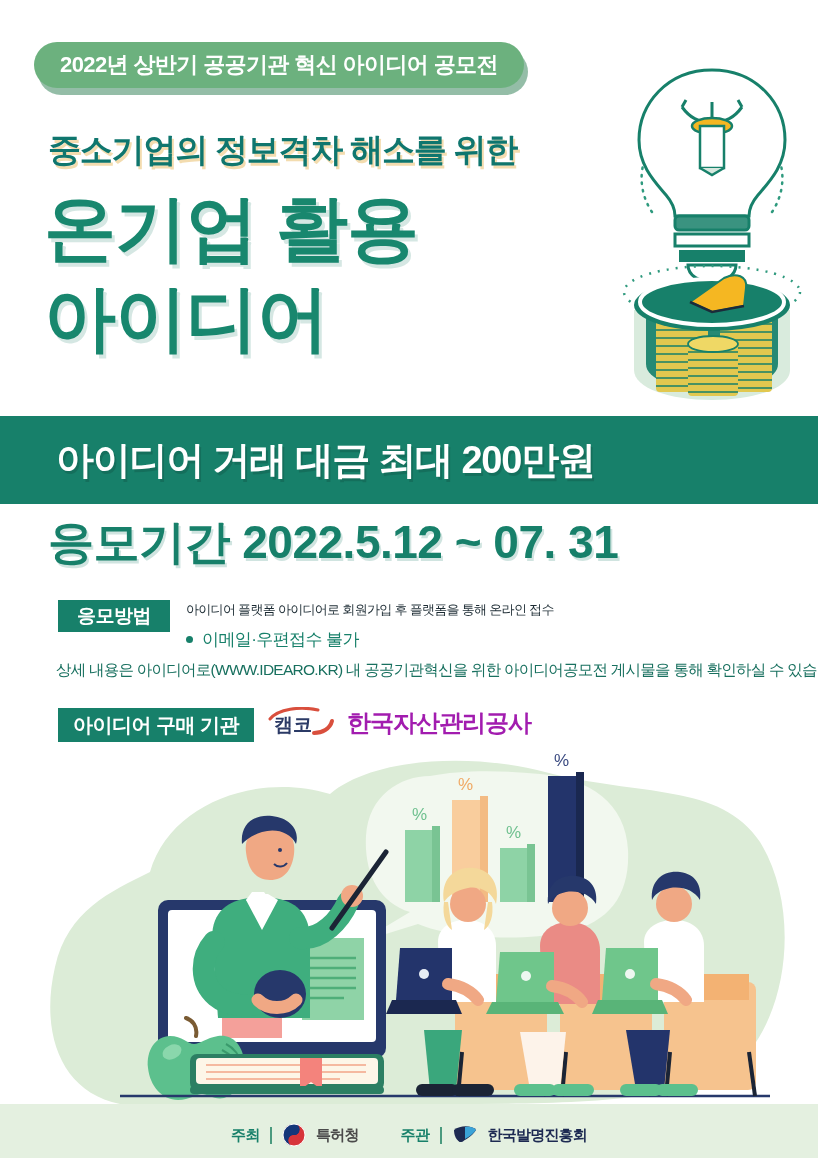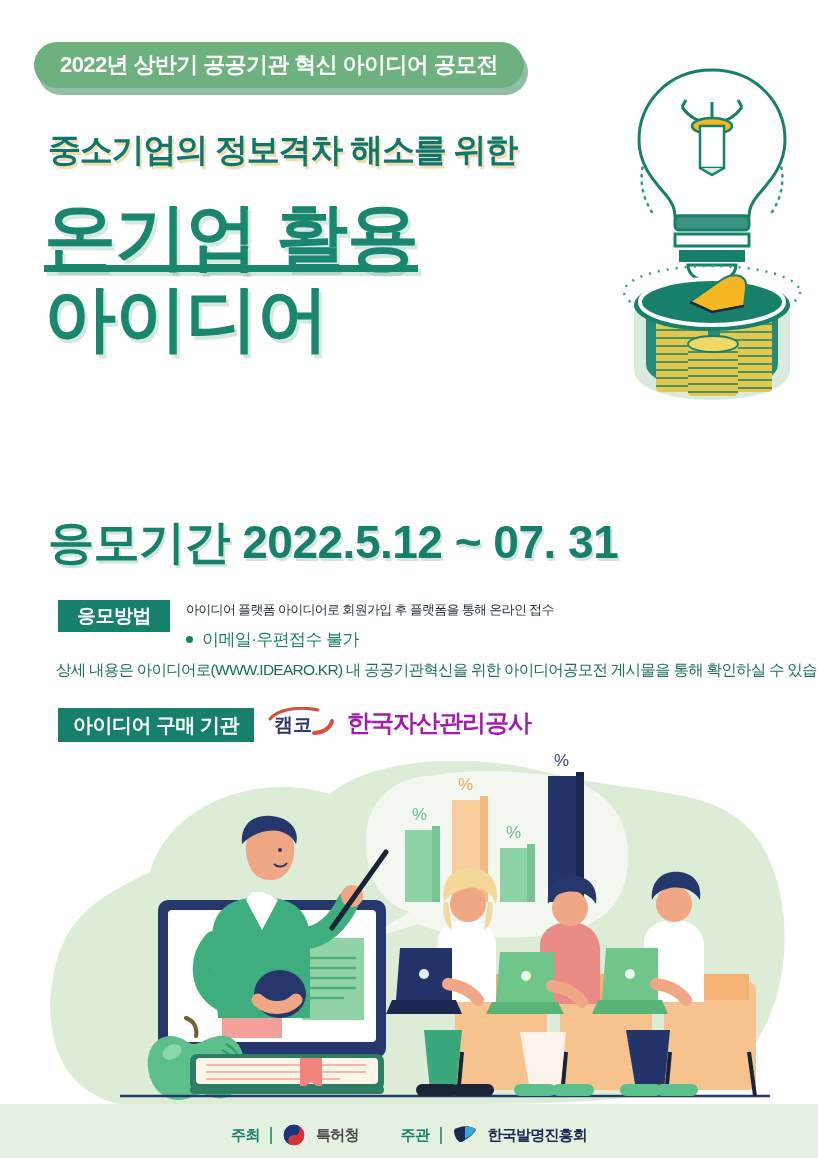--- a/index.html
+++ b/index.html
@@ -30,21 +30,21 @@
     font-size:33px; font-weight:bold; color:#0f766e;
     letter-spacing:-1.2px; white-space:nowrap;
     text-shadow:2px 3px 0 rgba(220,155,25,.35);
   }
   .head-line {
     position:absolute; left:44px;
     font-size:72px; font-weight:bold; color:#18876e;
     letter-spacing:-1px; line-height:1; white-space:nowrap;
     text-shadow:3px 4px 0 rgba(22,120,98,.18);
   }
-  .head-1 { top:200px;text-decoration:underline; }
+  .head-1 { top:192px; }
   .head-2 { top:282px; }
 
   
   .banner {
     position:absolute; left:0; top:416px; width:818px; height:88px;
     background:#17806a; display:flex; align-items:center;
   }
   .banner span {
     margin-left:56px; color:#ffffff; font-size:38px; font-weight:bold;
     letter-spacing:-1.2px; white-space:nowrap;
@@ -173,20 +173,23 @@
       </g>
 
       <ellipse cx="100" cy="243" rx="78" ry="26" fill="#17806a"></ellipse>
       <ellipse cx="100" cy="240" rx="72" ry="23" fill="none" stroke="#ffffff" stroke-width="4"></ellipse>
 
       <path d="M78 240 L112 216 C124 210 136 214 134 226 L132 244 L100 250 Z" fill="#f5b722" stroke="#17806a" stroke-width="2"></path>
       <path d="M78 240 L100 250 L132 244" fill="none" stroke="#1b2b3a" stroke-width="2.5"></path>
     </g>
   </svg>
 
+  <div class="banner">
+    <span>아이디어 거래 대금 최대 200만원</span>
+  </div>
 
   <div class="period">응모기간 2022.5.12 ~ 07. 31</div>
 
   <div class="tag tag-method">
     <span>응모방법</span>
   </div>
   <div class="method-main">아이디어 플랫폼 아이디어로 회원가입 후 플랫폼을 통해 온라인 접수</div>
   <div class="method-bullet">
     <span class="dot"></span>
     <span>이메일·우편접수 불가</span>

